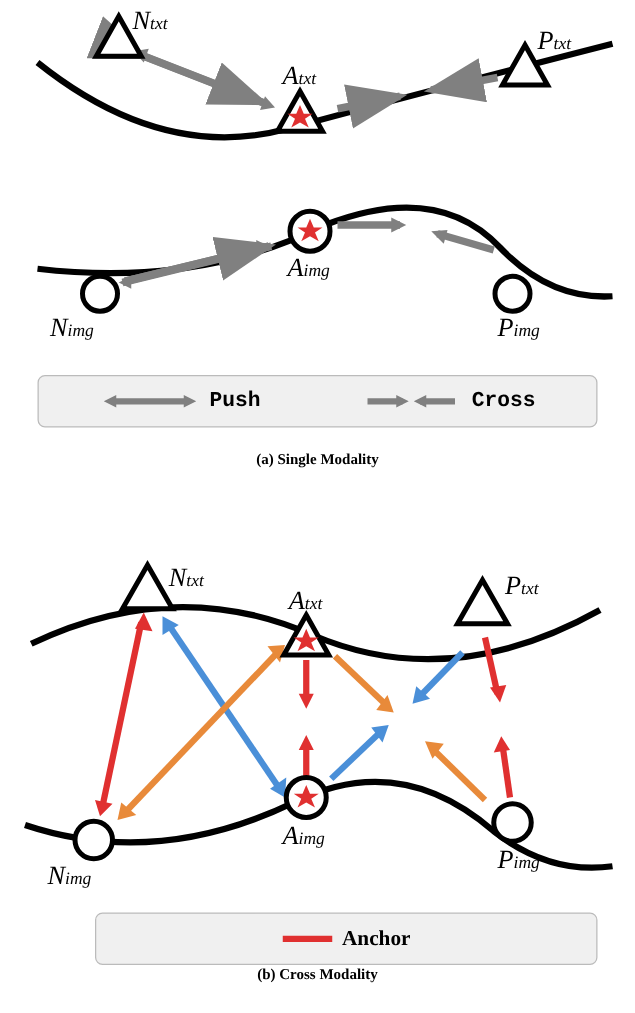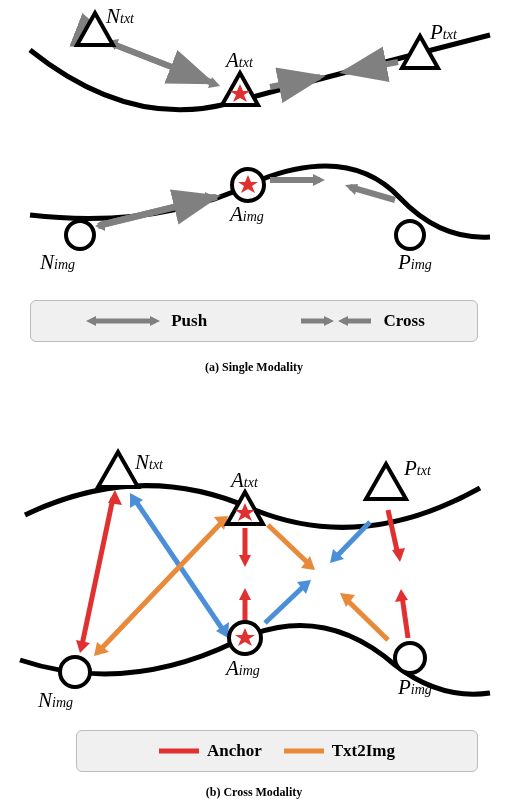--- a/index.html
+++ b/index.html
@@ -46,20 +46,21 @@
       height: 42px;
       display: flex;
       align-items: center;
       justify-content: center;
       gap: 4px;
     }
     .legend-box.legend-a {
       top: 300px;
       padding: 16px 10px;
       justify-content: space-around;
+      font-family: Liberation Mono, monospace;
     }
     .legend-box.legend-b {
       top: 330px;
       gap: 22px;
       margin-left: 46px;
     }
     .legend-item {
       display: flex;
       align-items: center;
       gap: 8px;
@@ -71,21 +72,21 @@
       left: 0;
       right: 0;
       text-align: center;
       font-weight: bold;
       font-size: 12px;
     }
     .caption-a {
       top: 360px;
     }
     .caption-b {
-      top: 385px;
+      top: 372px;
       text-align: center;
     }
   </style>
 </head>
 <body>
 
 <div class="panel panel-a">
   <svg width="508" height="360">
     <defs>
 
@@ -247,22 +248,16 @@
     <span>P</span><span class="sub">img</span>
   </div>
 
   <div class="legend-box legend-b">
     <div class="legend-item">
       <svg width="40" height="10">
           <line x1="0" y1="5" x2="40" y2="5" stroke="#e03030" stroke-width="5"></line>
         </svg>
       <span>Anchor</span>
     </div>
-    <div class="legend-item">
-      <svg width="40" height="10">
-          <line x1="0" y1="5" x2="40" y2="5" stroke="#e88a3a" stroke-width="5"></line>
-        </svg>
-      <span>Txt2Img</span>
-    </div>
   </div>
 
   <div class="caption caption-b">(b) Cross Modality</div>
 </div>
 
 </body></html>

